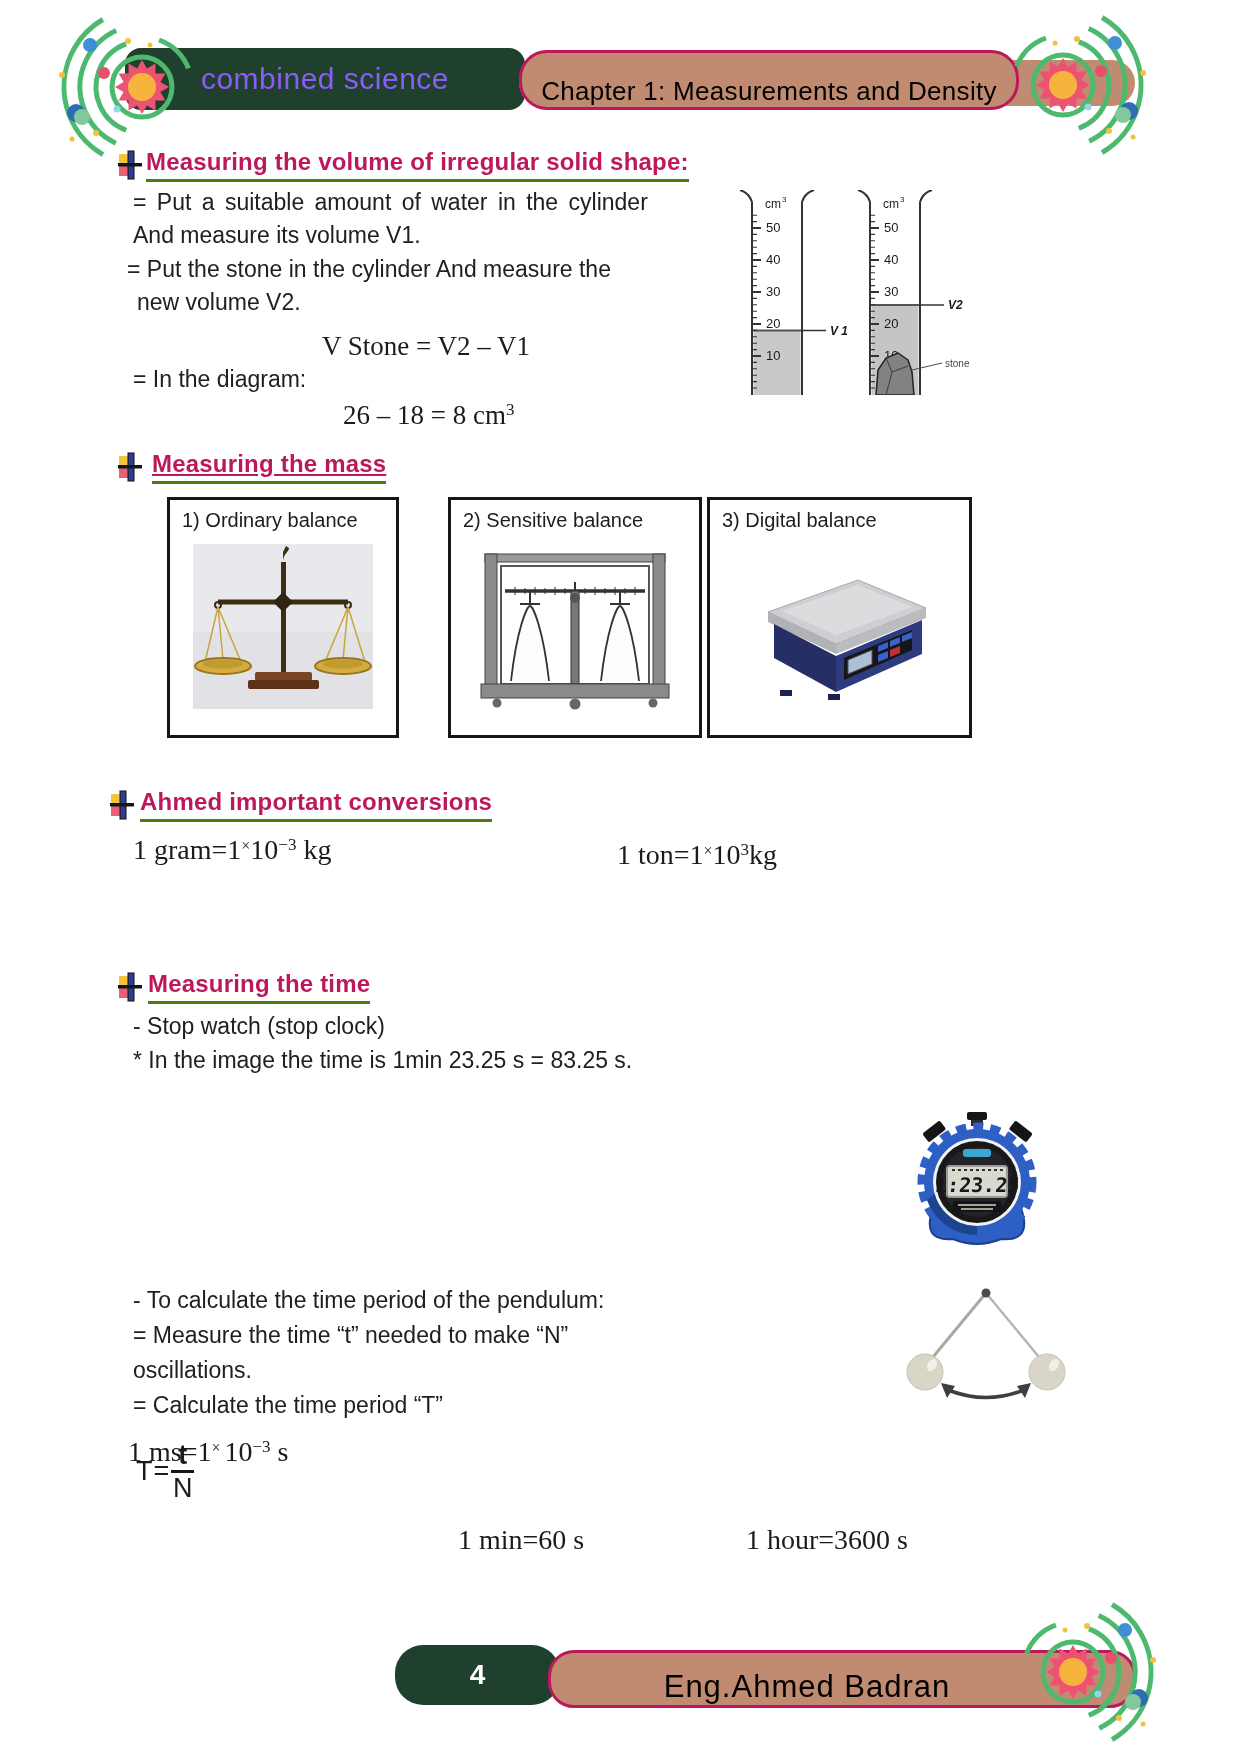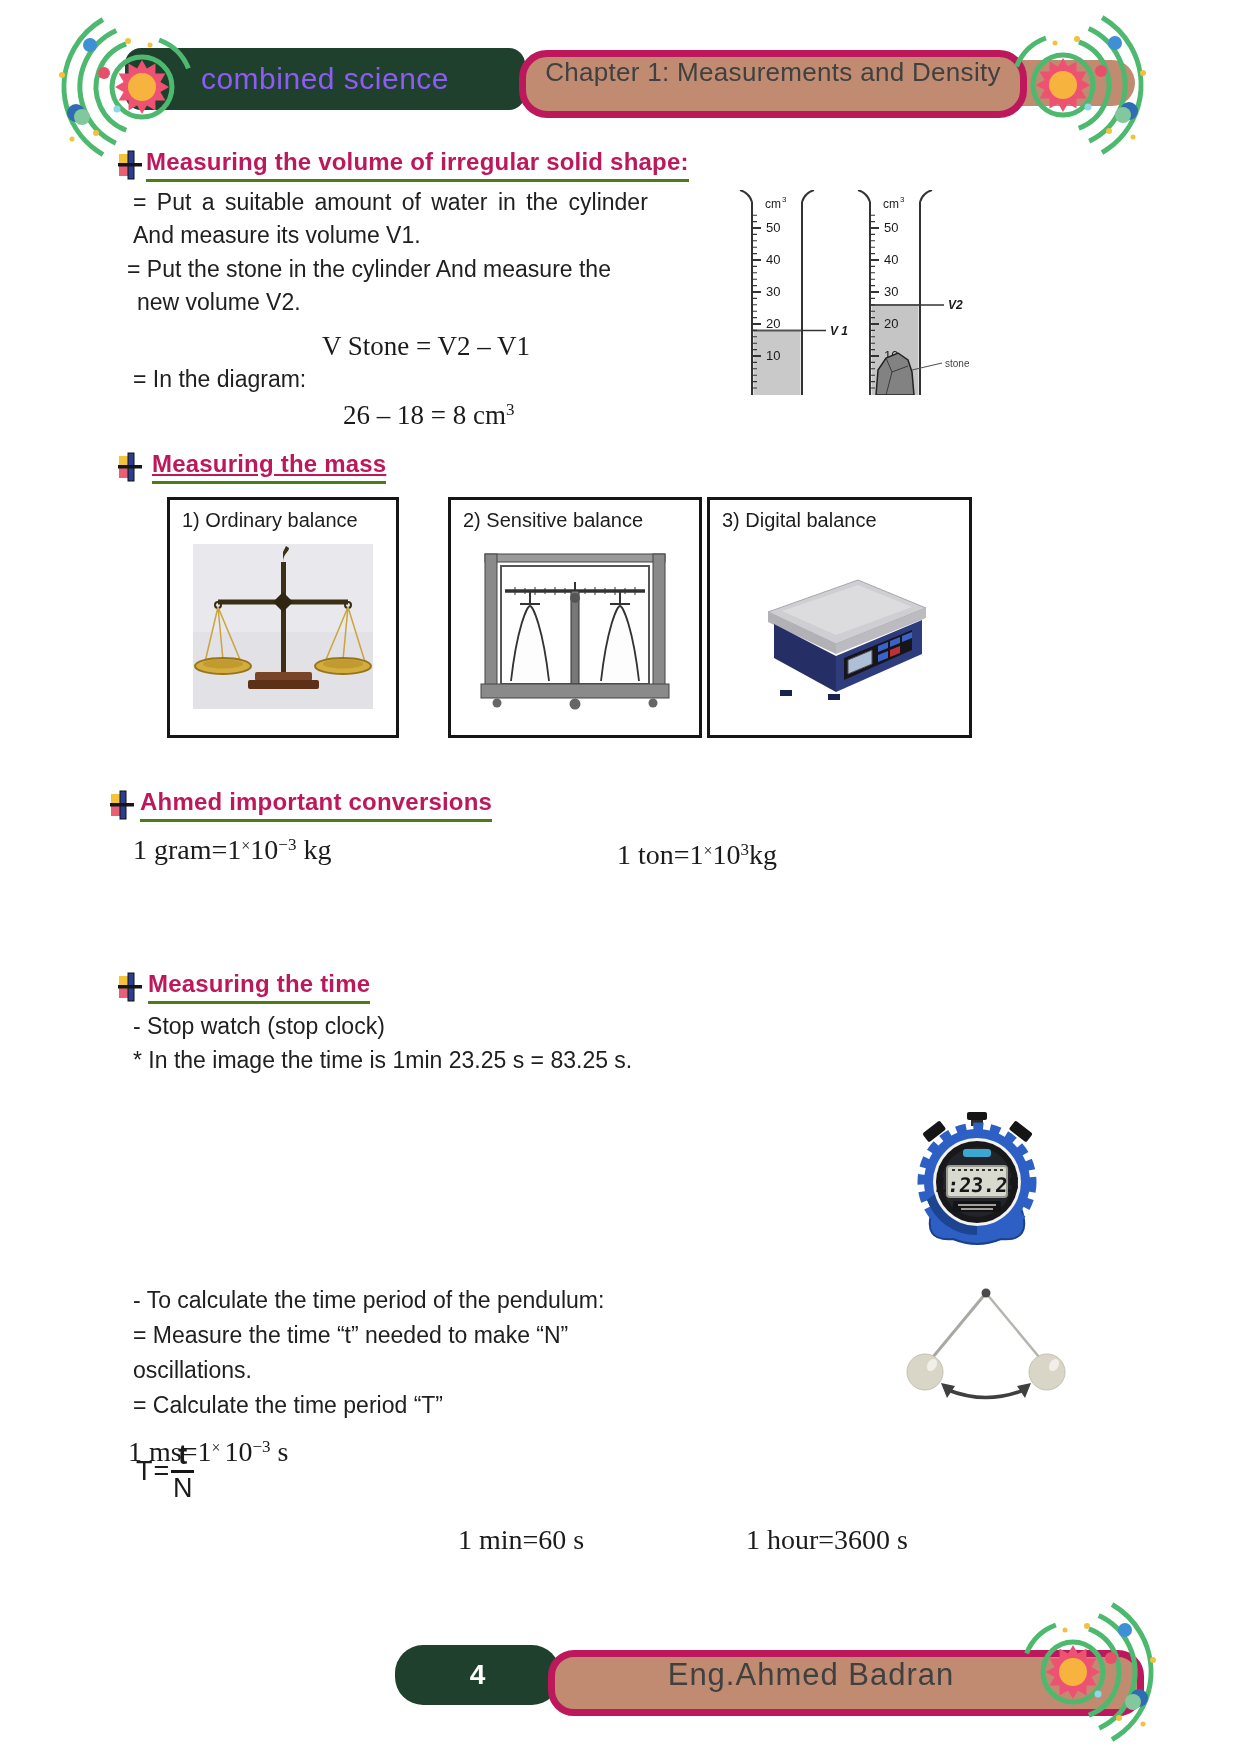--- a/index.html
+++ b/index.html
@@ -3,22 +3,22 @@
 <meta charset="utf-8">
 <style>
   html,body{margin:0;padding:0;background:#ffffff;}
   .page{position:relative;width:1241px;height:1754px;background:#ffffff;overflow:hidden;
         font-family:"Liberation Sans",sans-serif;color:#1f1f1f;}
   .abs{position:absolute;}
 
   
   .green-pill{background:#20402e;border-radius:16px;}
   .tan-band{background:#c08b70;border-radius:23px;}
-  .tan-pill{background:#c08b70;border:7px solid #be185d;border-radius:28px;
-            display:flex;align-items:flex-start;justify-content:center;color:#404040;}
+  .tan-pill{background:#c08b70;border:3px solid #be185d;border-radius:28px;
+            display:flex;align-items:flex-end;justify-content:center;color:#000000;}
   .brand-text{display:flex;align-items:center;justify-content:center;color:#8b5cf6;
               font-size:30px;letter-spacing:.5px;}
   .chapter-text{font-size:26px;letter-spacing:.3px;}
 
   
   .sec-title{font-size:24px;font-weight:bold;color:#be185d;
              border-bottom:3px solid #4d7c0f;padding-bottom:3px;display:inline-block;
              letter-spacing:.2px;}
 
   

